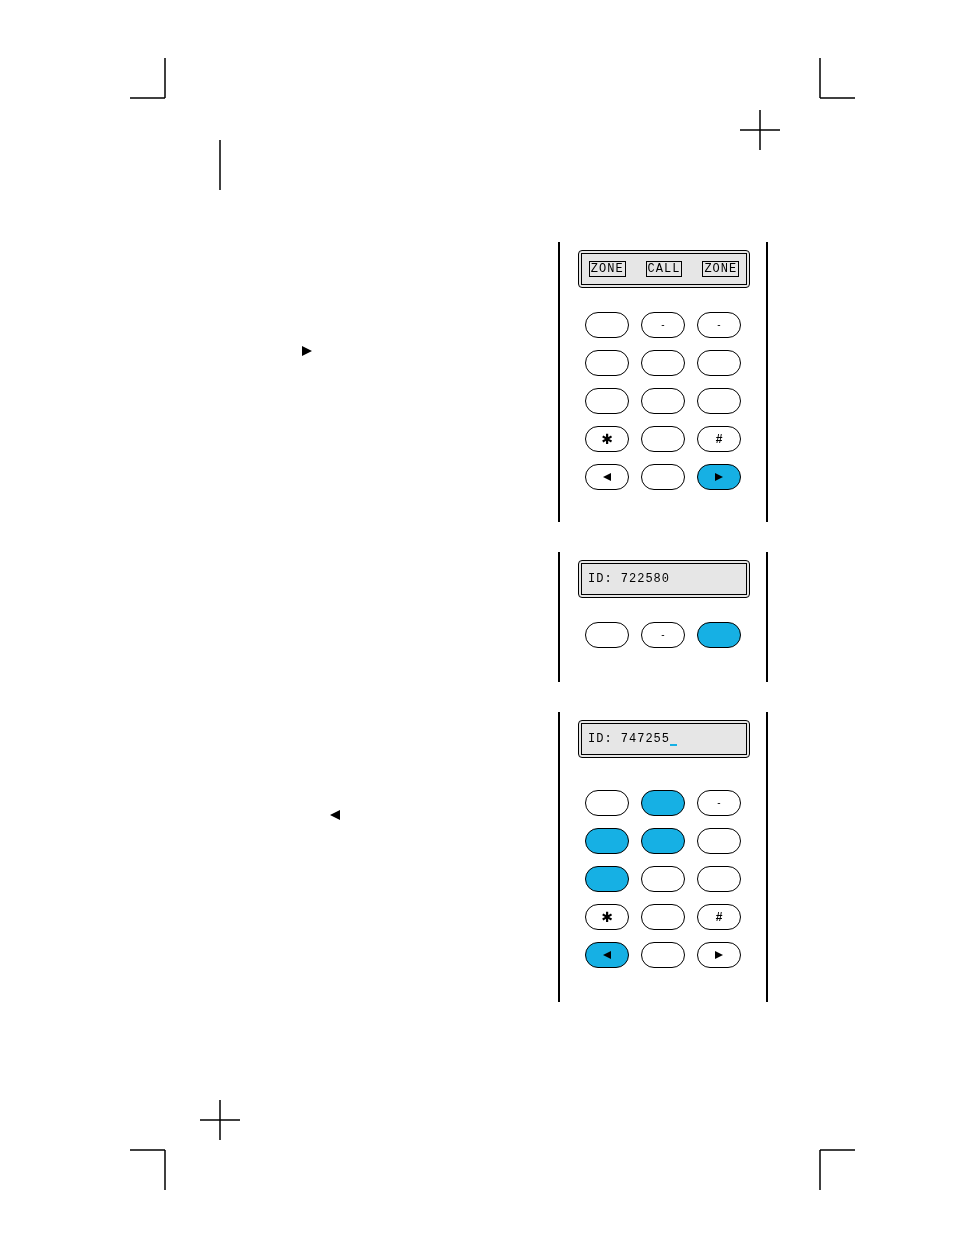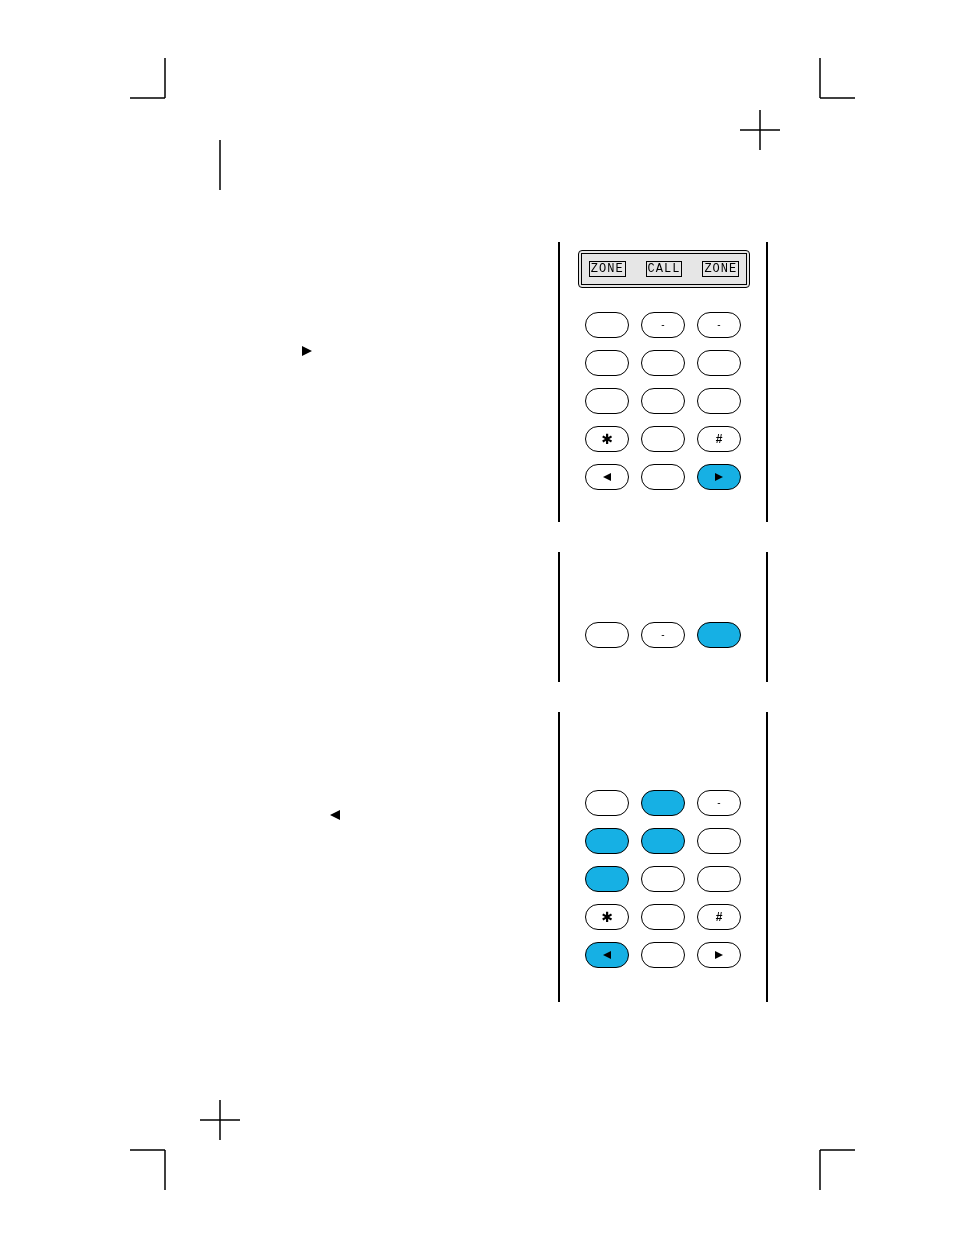--- a/index.html
+++ b/index.html
@@ -114,32 +114,42 @@
           <svg width="12" height="10">
             <polygon points="2,1 2,9 10,5" fill="#000"></polygon>
           </svg>
         </div>
       </div>
   </div>
 
   <div class="panel" style="left:558px;top:552px;width:210px;height:130px;">
     <div class="border-l"></div>
       <div class="border-r"></div>
+    <div class="lcd" style="left:20px;top:8px;width:166px;height:32px;">
+      <div class="lcd-inner">
+        <span class="lcd-text">ID: 722580</span>
+      </div>
+    </div>
     <div class="keygrid" style="left:0;right:0;top:70px;width:100%;" id="grid2">
         <div class="key"></div>
         <div class="key">
           <span class="dash">-</span>
         </div>
         <div class="key blue"></div>
       </div>
   </div>
 
   <div class="panel" style="left:558px;top:712px;width:210px;height:290px;">
     <div class="border-l"></div>
       <div class="border-r"></div>
+    <div class="lcd" style="left:20px;top:8px;width:166px;height:32px;">
+      <div class="lcd-inner">
+        <span class="lcd-text"><span>ID: 747255</span><span class="cursor"></span></span>
+      </div>
+    </div>
     <div class="keygrid" style="left:0;right:0;top:78px;width:100%;" id="grid3">
         <div class="key"></div>
         <div class="key blue"></div>
         <div class="key">
           <span class="dash">-</span>
         </div>
         <div class="key blue"></div>
         <div class="key blue"></div>
         <div class="key"></div>
         <div class="key blue"></div>

